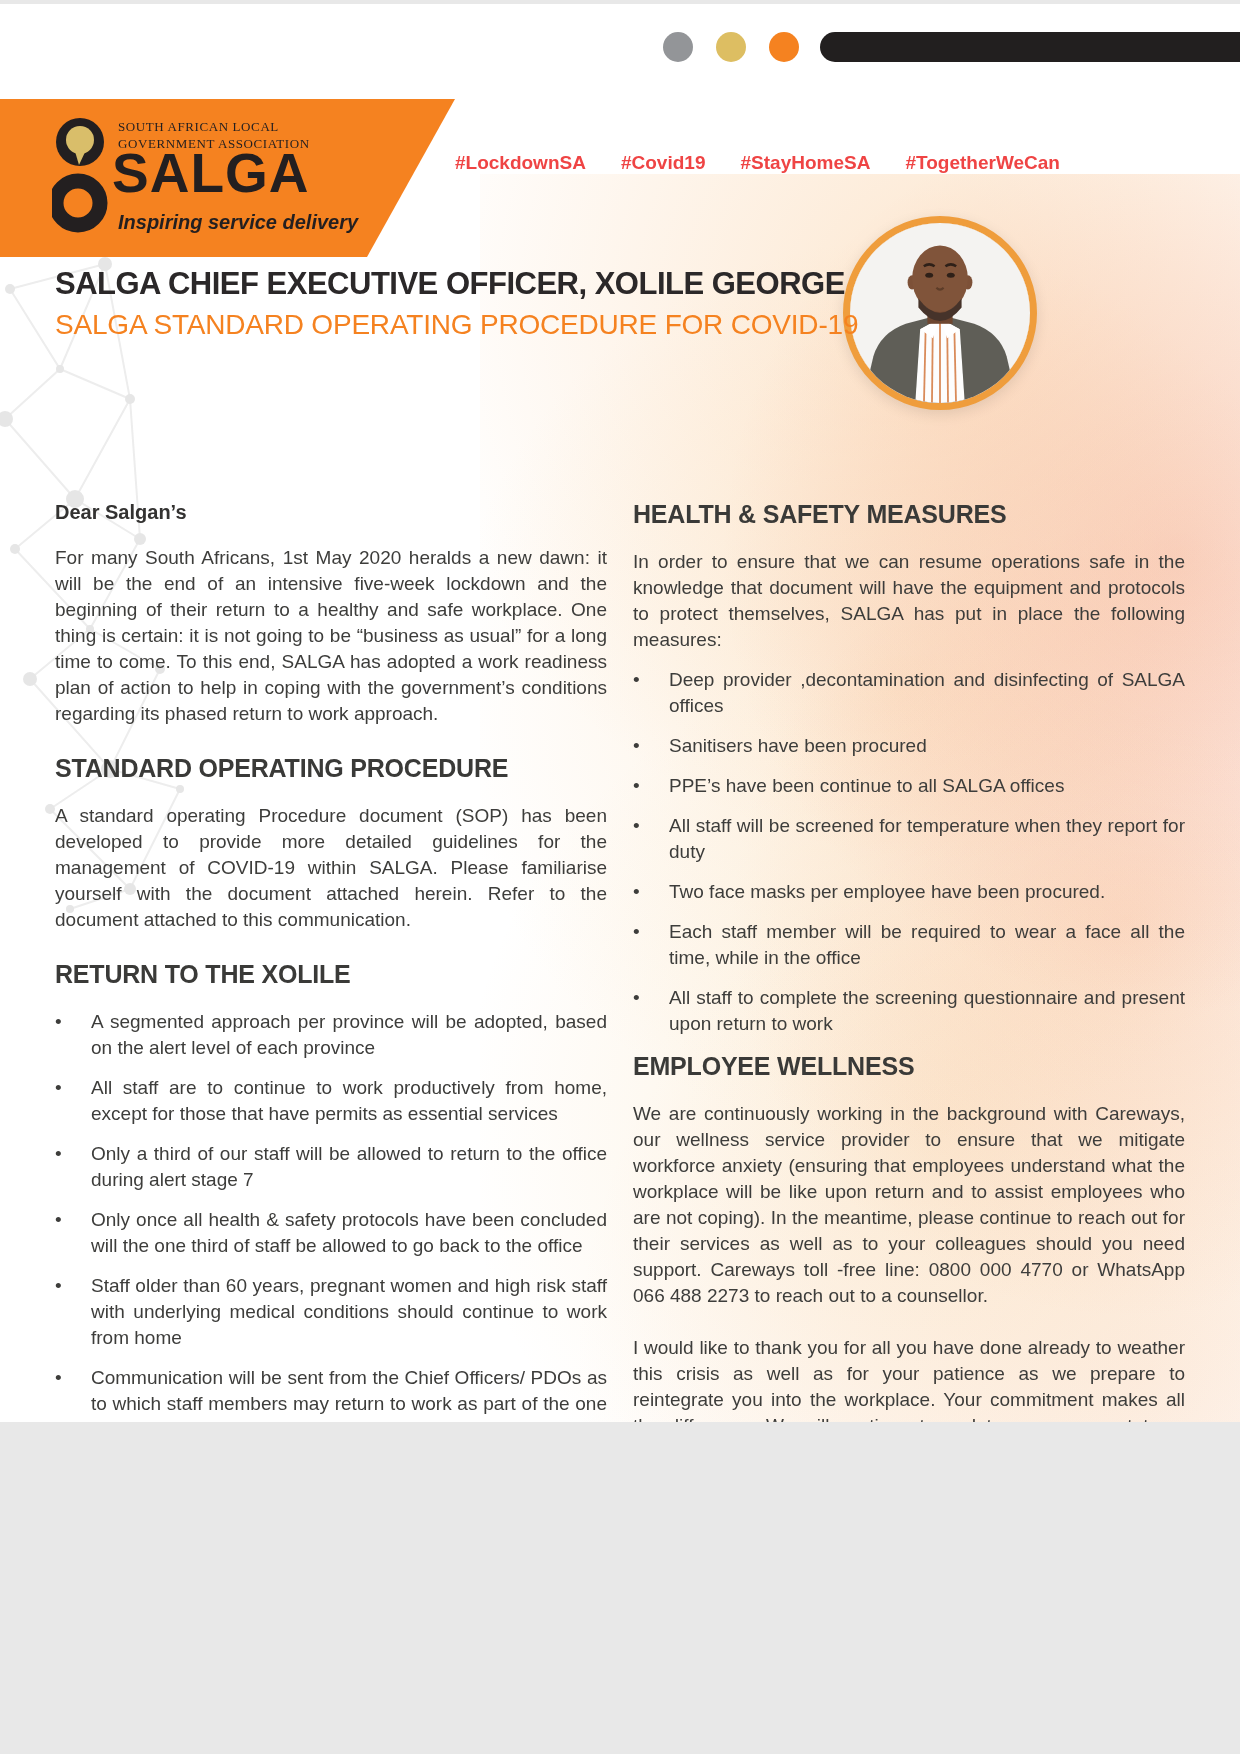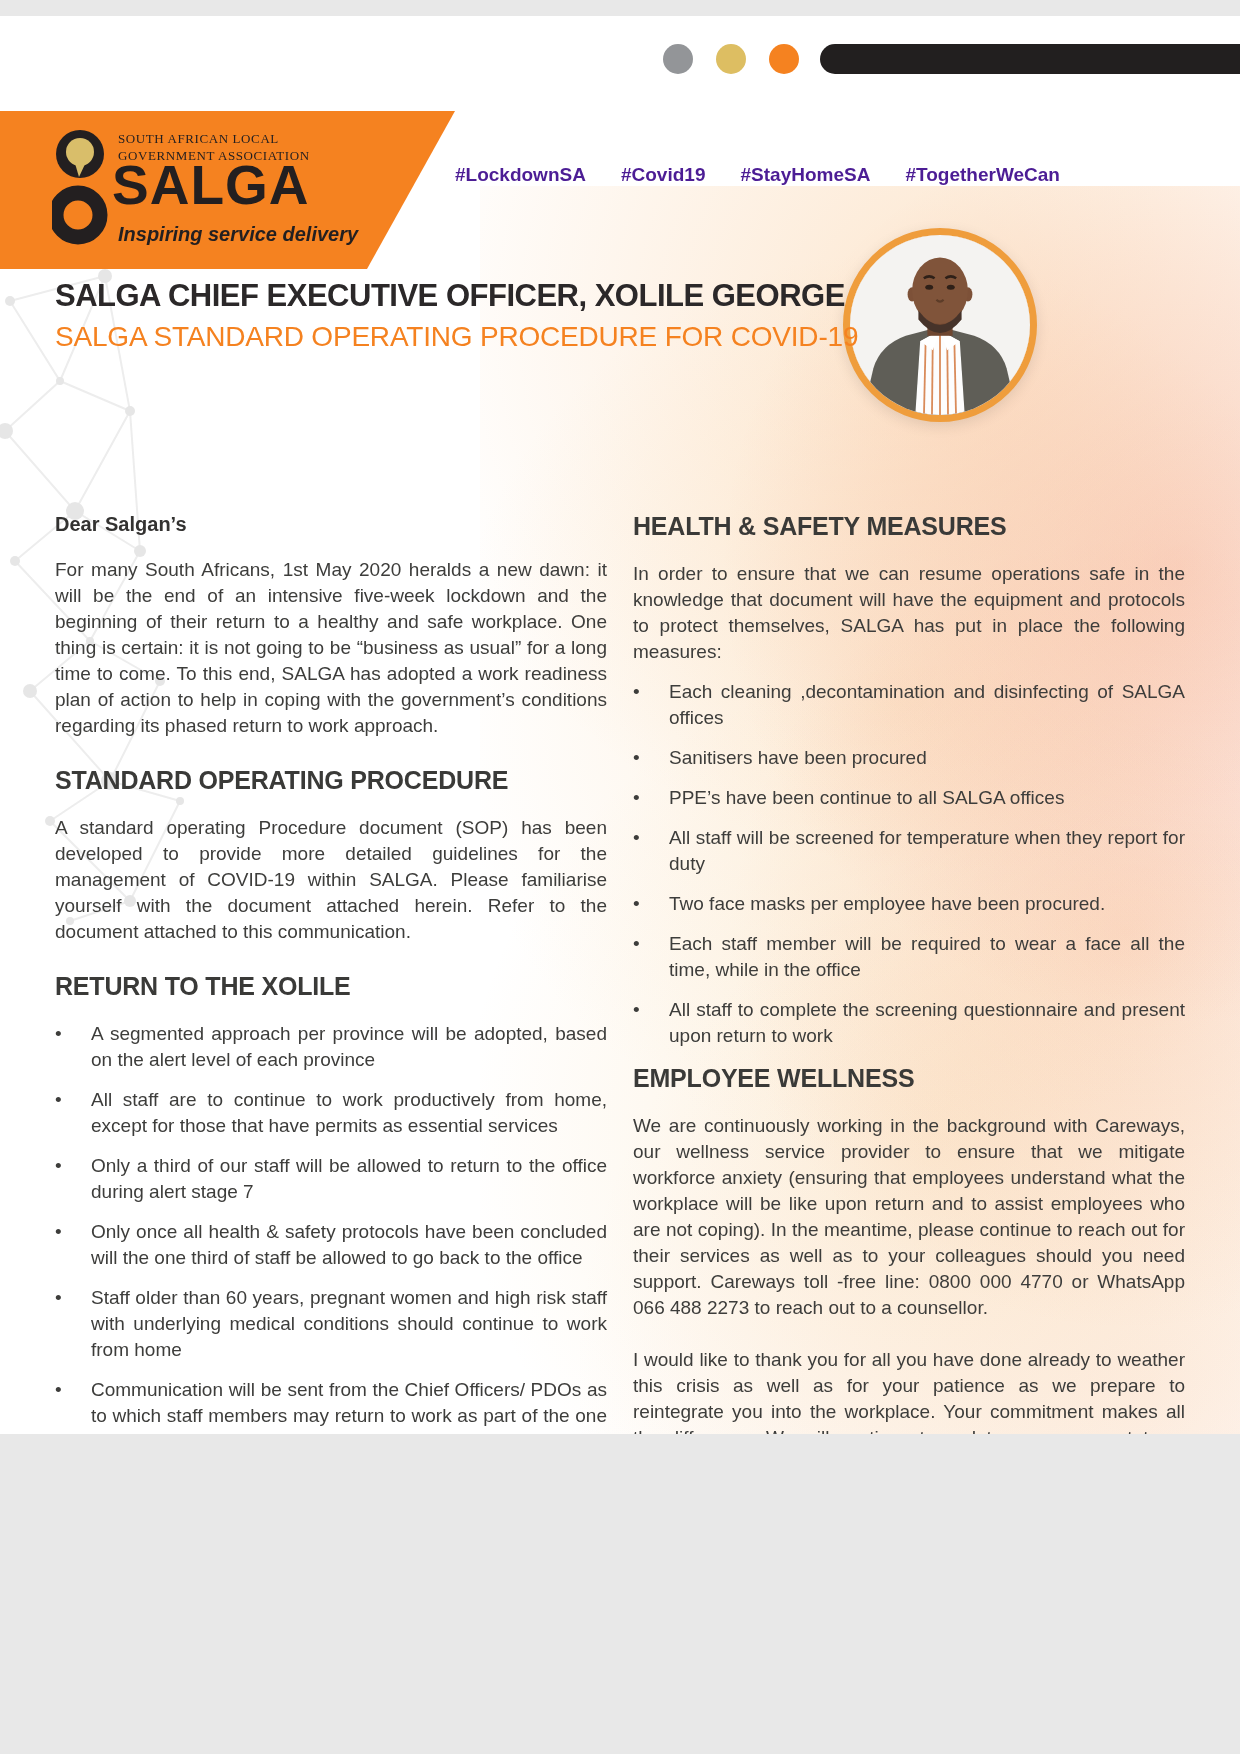--- a/index.html
+++ b/index.html
@@ -1,17 +1,17 @@
 <!DOCTYPE html>
 <html><head>
 <meta charset="utf-8">
 <style>
   html,body{margin:0;padding:0;background:#e8e8e8;}
   .page{position:relative;width:1240px;height:1418px;background:#ffffff;overflow:hidden;
-        font-family:"Liberation Sans",sans-serif;color:#3d3d3b;margin:16px auto;}
+        font-family:"Liberation Sans",sans-serif;color:#3d3d3b;margin:4px auto;}
   
   .bg-blobs{position:absolute;left:480px;top:170px;width:760px;height:1360px;pointer-events:none;
     background:
       radial-gradient(circle at 62% 10%, rgba(248,186,120,0.35), rgba(248,186,120,0) 42%),
       radial-gradient(circle at 92% 28%, rgba(238,120,90,0.30), rgba(238,120,90,0) 38%),
       radial-gradient(circle at 55% 38%, rgba(250,215,170,0.40), rgba(250,215,170,0) 48%),
       radial-gradient(circle at 85% 55%, rgba(244,150,100,0.25), rgba(244,150,100,0) 40%),
       radial-gradient(circle at 60% 70%, rgba(246,200,130,0.28), rgba(246,200,130,0) 45%),
       radial-gradient(circle at 88% 88%, rgba(245,170,120,0.20), rgba(245,170,120,0) 42%);}
   .bg-network{position:absolute;left:0;top:245px;pointer-events:none;opacity:.85;}
@@ -25,21 +25,21 @@
         clip-path:polygon(0 0,455px 0,367px 158px,0 158px);}
   .logo-mark{position:absolute;left:52px;top:16px;}
   .assoc{position:absolute;left:118px;font-family:"Liberation Serif",serif;font-size:13px;
          letter-spacing:.6px;color:#231f20;}
   .assoc.l1{top:20px}.assoc.l2{top:37px}
   .wordmark{position:absolute;left:112px;top:44px;font-size:55px;font-weight:bold;color:#231f20;
             letter-spacing:1px;line-height:60px;}
   .tagline{position:absolute;left:118px;top:112px;font-size:20px;font-weight:bold;font-style:italic;color:#231f20;}
   
   .hashtags{position:absolute;left:455px;top:148px;width:605px;display:flex;justify-content:space-between;}
-  .hashtag{font-size:19px;font-weight:bold;color:#4c1d95;}
+  .hashtag{font-size:19px;font-weight:bold;color:#ef4444;}
   
   .photo{position:absolute;left:843px;top:212px;width:180px;height:180px;border-radius:50%;
          border:7px solid #ef9d3c;box-shadow:0 0 0 2px #e0892d inset, 0 4px 14px rgba(0,0,0,.10);
          overflow:hidden;background:#f4f3f1;}
   .photo svg{display:block;width:100%;height:100%;}
   
   .title1{position:absolute;left:55px;top:262px;font-size:31px;font-weight:bold;color:#2b2829;
           letter-spacing:-.5px;}
   .title2{position:absolute;left:55px;top:305px;font-size:28px;font-weight:500;color:#F58220;
           letter-spacing:-.2px;}
@@ -193,21 +193,21 @@
       </div>
     </div>
   </div>
 
   <div class="col col-right">
     <div class="h2">HEALTH &amp; SAFETY MEASURES</div>
     <div class="para">In order to ensure that we can resume operations safe in the knowledge that document will have the equipment and protocols to protect themselves, SALGA has put in place the following measures:</div>
     <div class="bullets" style="margin-top:14px;">
       <div class="bullet">
         <span class="b-dot">•</span>
-        <span class="b-text">Each cleaning ,decontamination and disinfecting of SALGA offices</span>
+        <span class="b-text">Deep provider ,decontamination and disinfecting of SALGA offices</span>
       </div>
       <div class="bullet">
         <span class="b-dot">•</span>
         <span class="b-text">Sanitisers have been procured</span>
       </div>
       <div class="bullet">
         <span class="b-dot">•</span>
         <span class="b-text">PPE’s have been continue to  all SALGA offices</span>
       </div>
       <div class="bullet">

